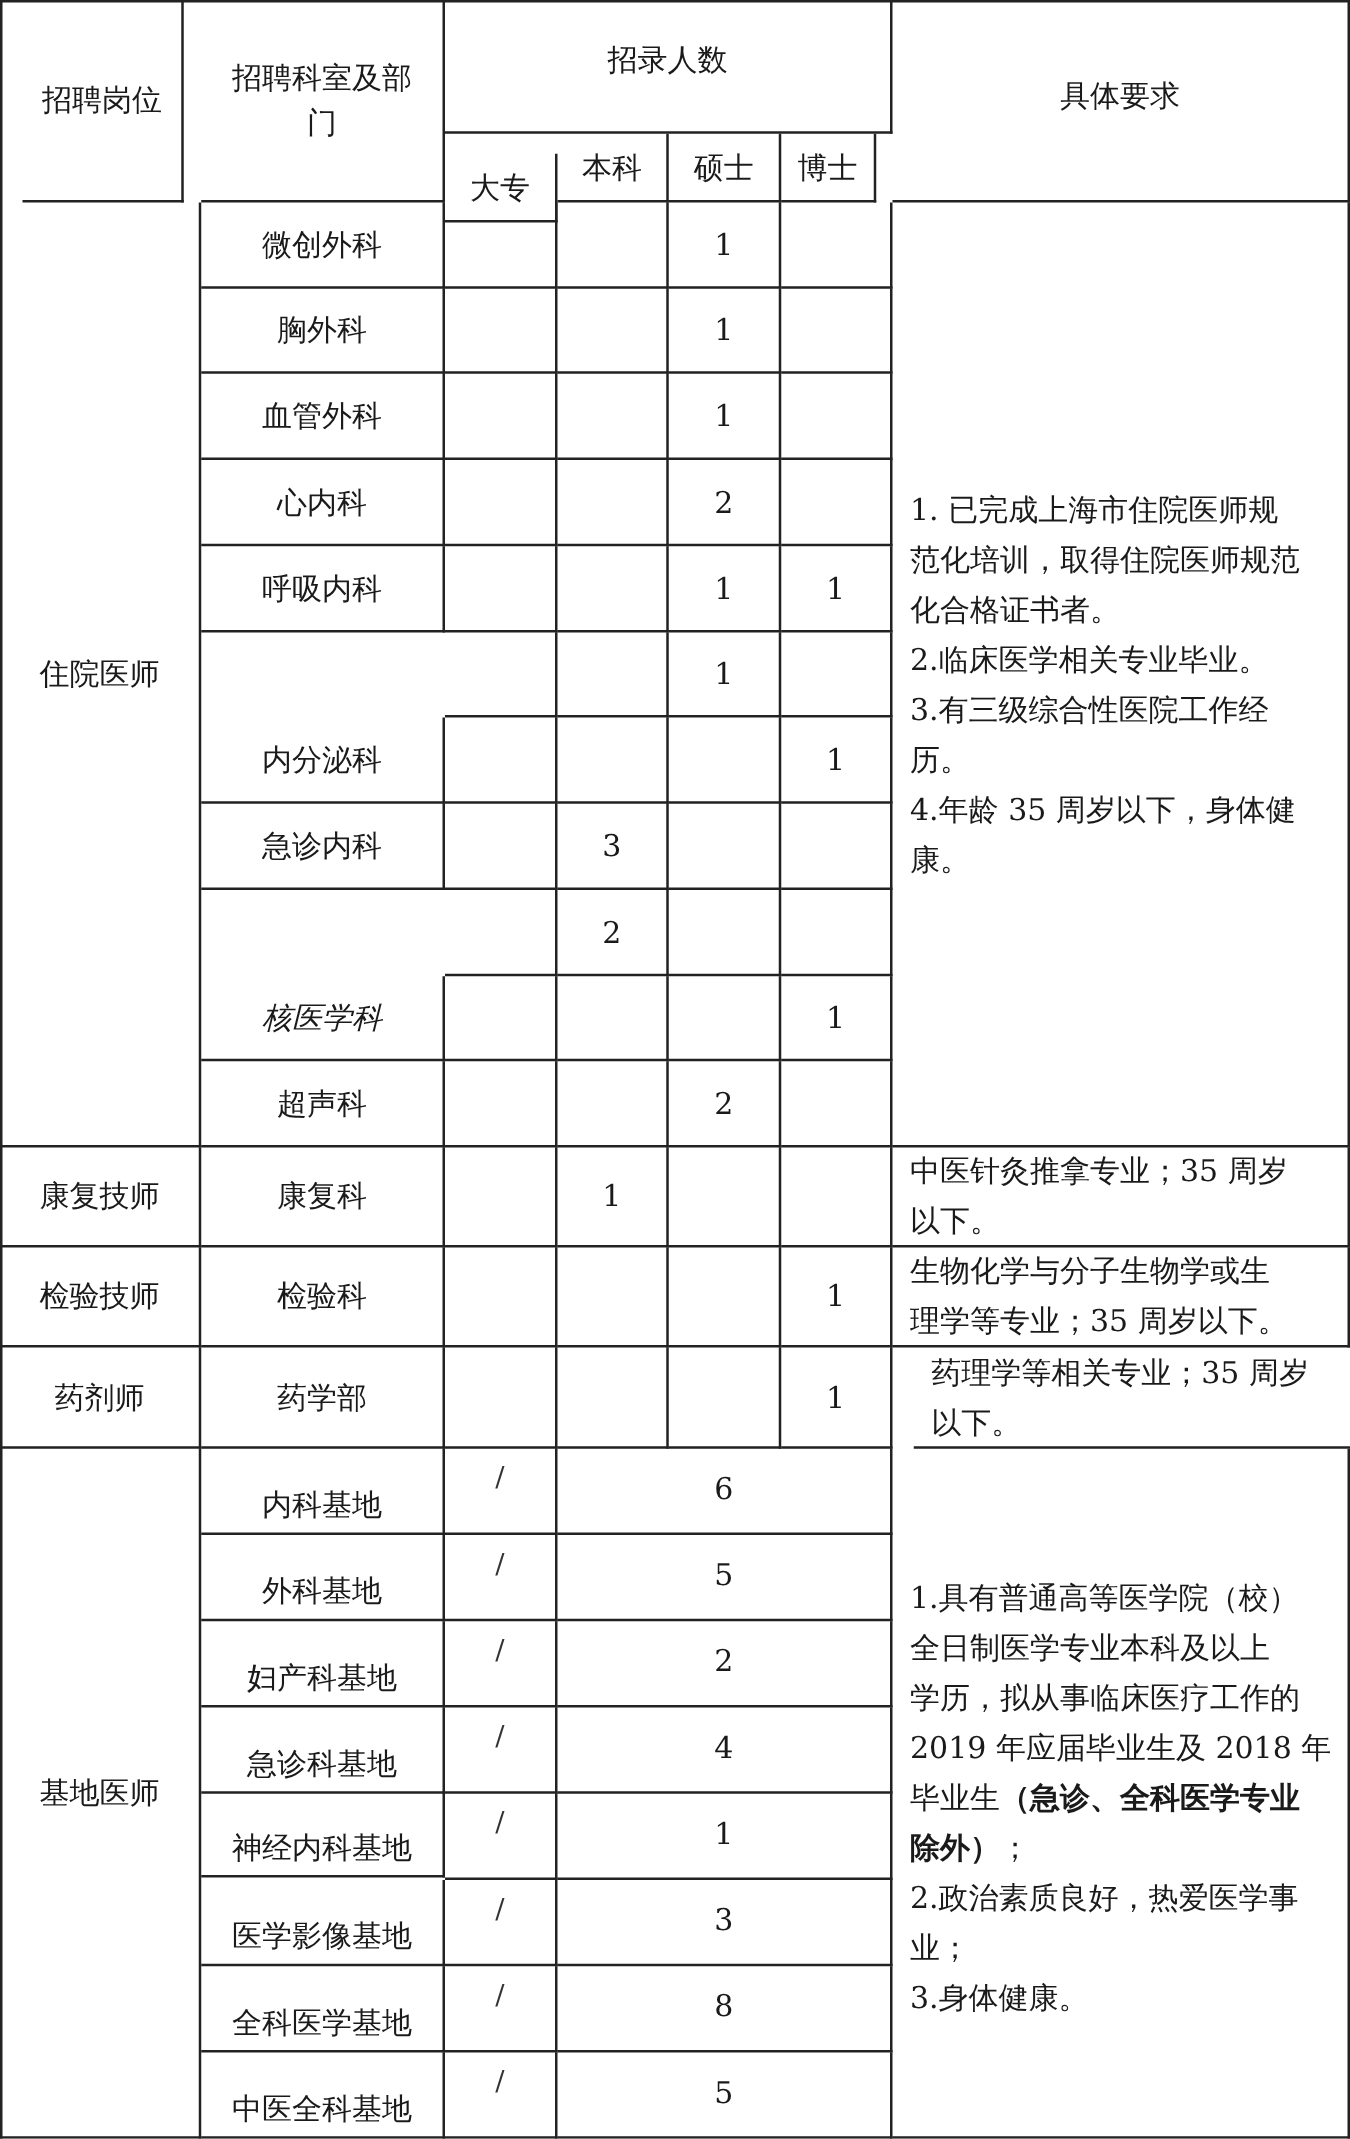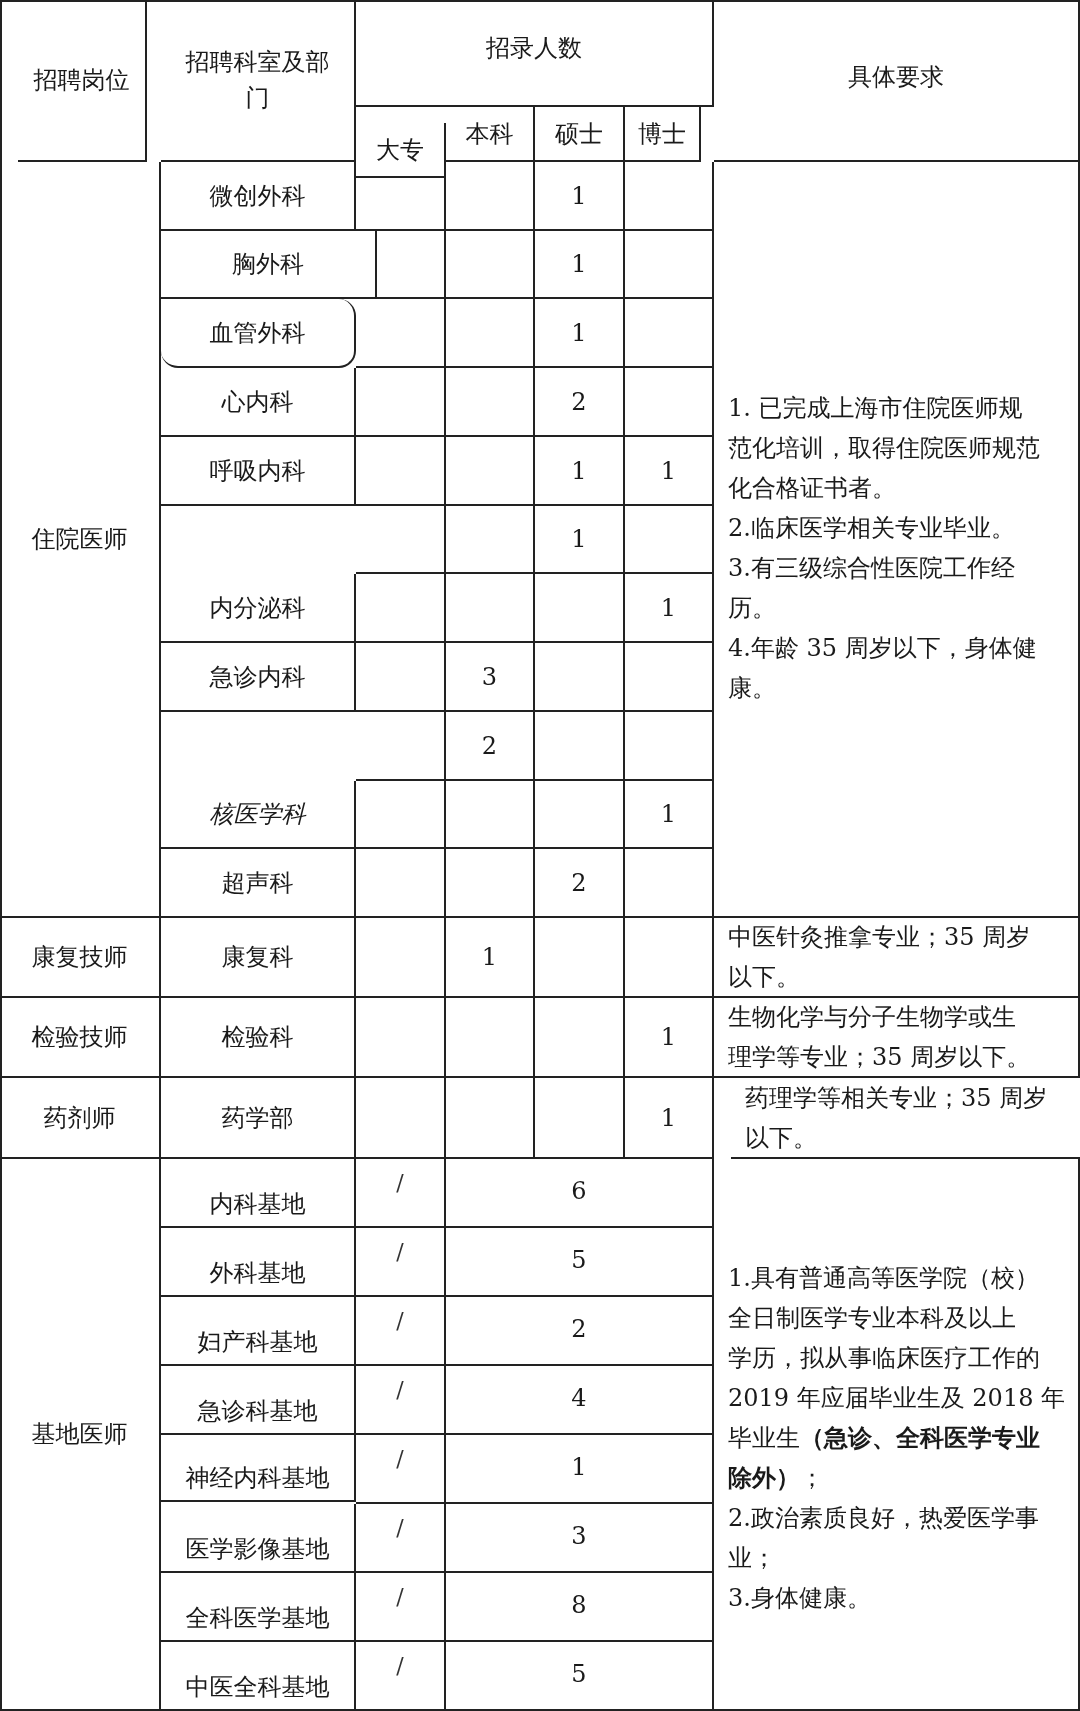--- a/index.html
+++ b/index.html
@@ -173,36 +173,36 @@
     </div>
     <div class="cell" style="left:446px;top:162px;width:89px;height:69px;">
       <span></span>
     </div>
     <div class="cell" style="left:535px;top:162px;width:90px;height:69px;">
       <span>1</span>
     </div>
     <div class="cell" style="left:625px;top:162px;width:89px;height:69px;">
       <span></span>
     </div>
-    <div class="cell" style="left:161px;top:231px;width:216px;height:68px;">
+    <div class="cell" style="left:161px;top:231px;width:195px;height:68px;">
       <span>胸外科</span>
     </div>
     <div class="cell" style="left:356px;top:231px;width:90px;height:68px;">
       <span></span>
     </div>
     <div class="cell" style="left:446px;top:231px;width:89px;height:68px;">
       <span></span>
     </div>
     <div class="cell" style="left:535px;top:231px;width:90px;height:68px;">
       <span>1</span>
     </div>
     <div class="cell" style="left:625px;top:231px;width:89px;height:68px;">
       <span></span>
     </div>
-    <div class="cell" style="left:161px;top:299px;width:195px;height:69px;border-radius:17px;">
+    <div class="cell" style="left:161px;top:299px;width:195px;height:69px;">
       <span>血管外科</span>
     </div>
     <div class="cell" style="left:356px;top:299px;width:90px;height:69px;">
       <span></span>
     </div>
     <div class="cell" style="left:446px;top:299px;width:89px;height:69px;">
       <span></span>
     </div>
     <div class="cell" style="left:535px;top:299px;width:90px;height:69px;">
       <span>1</span>

